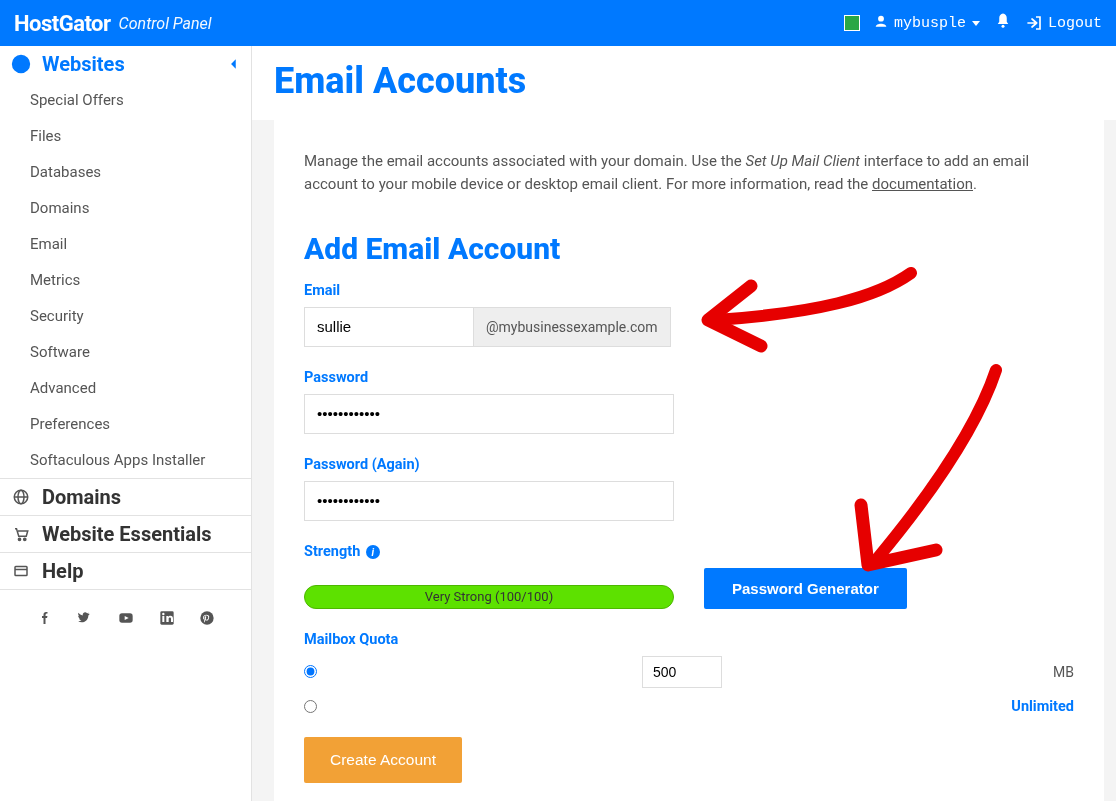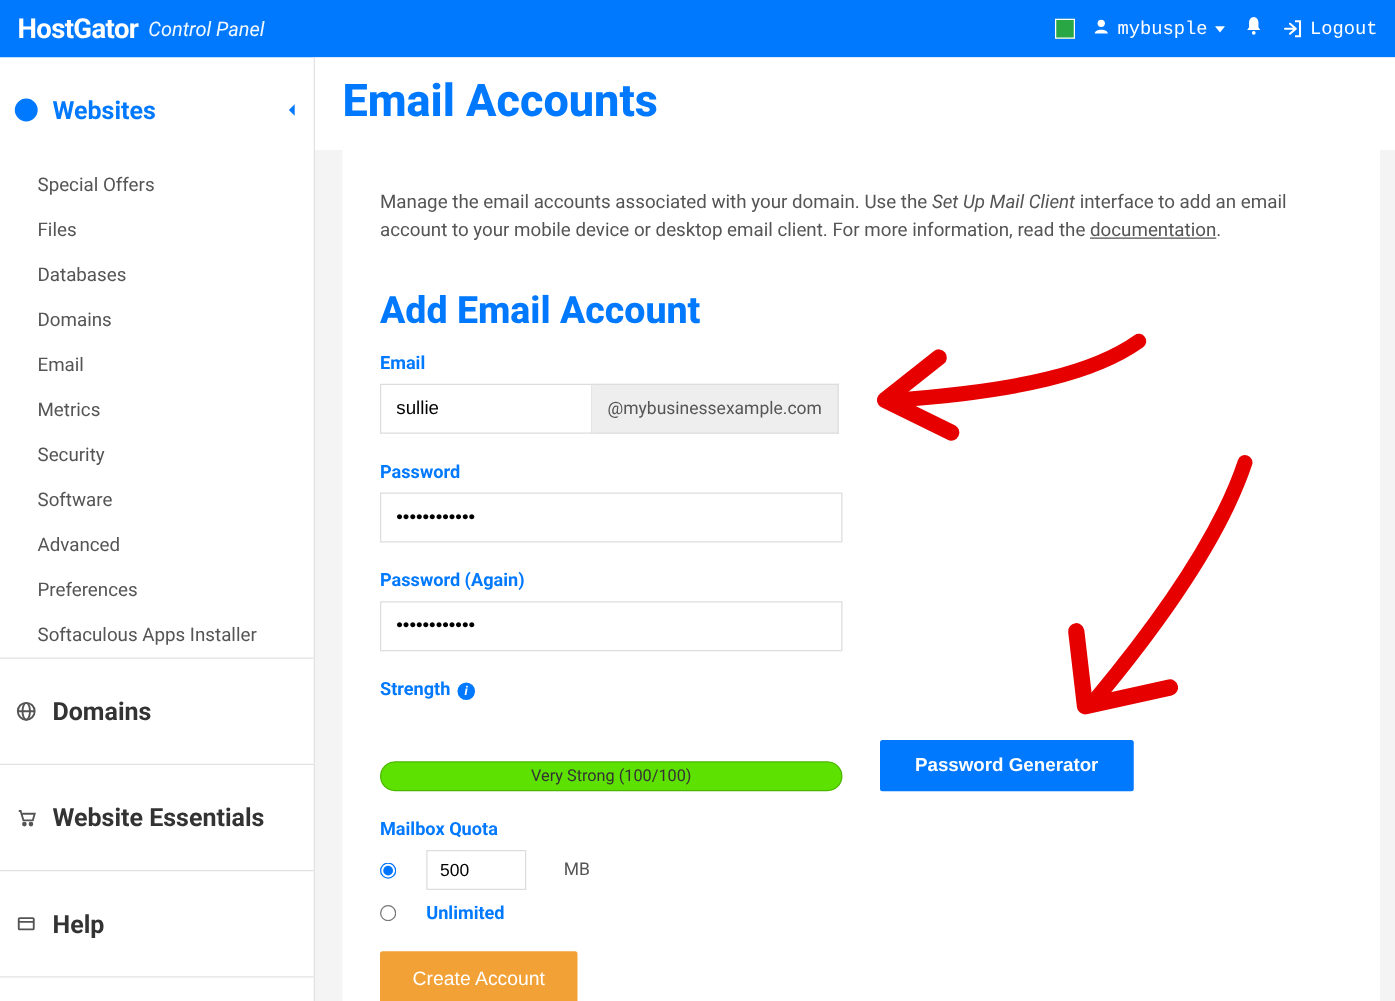--- a/index.html
+++ b/index.html
@@ -8,21 +8,21 @@
     .topbar { background: #0079ff; color: #fff; height: 46px; display: flex; align-items: center; padding: 0 14px; }
     .brand { font-size: 22px; font-weight: 700; letter-spacing: -0.5px; }
     .brand-sub { font-style: italic; font-weight: 400; font-size: 16px; margin-left: 8px; opacity: 0.95; text-align: right; }
     .top-right { margin-left: auto; display: flex; align-items: center; gap: 14px; font-family: Liberation Mono, monospace; }
     .brokenimg { width: 16px; height: 16px; background: #2aa745; position: relative; border: 1px solid #fff; }
     .top-link { display: flex; align-items: center; gap: 6px; color: #fff; cursor: pointer; font-size: 15px; }
     .caret-down { width: 0; height: 0; border-left: 4px solid transparent; border-right: 4px solid transparent; border-top: 5px solid #fff; display: inline-block; }
     
     .main { display: flex; }
     .sidebar { width: 252px; border-right: 1px solid #e2e2e2; background: #fff; }
-    .category-header { display: flex; align-items: center; gap: 10px; padding: 30px 10px; font-weight: 700; font-size: 20px; cursor: pointer; }
+    .category-header { display: flex; align-items: center; gap: 10px; padding: 6px 10px; font-weight: 700; font-size: 20px; cursor: pointer; }
     .cat-active { color: #0079ff; }
     .cat-active .cat-icon svg { fill: #0079ff; stroke: #0079ff; }
     .cat-icon { width: 22px; display: flex; justify-content: center; }
     .collapse-arrow { margin-left: auto; color: #0079ff; }
     .sub-items { list-style: none; }
     .sub-items li { padding: 9px 10px 9px 30px; font-size: 15px; color: #555; cursor: pointer; }
     .divider-cat { border-top: 1px solid #e2e2e2; }
     .social-row { display: flex; justify-content: center; gap: 24px; padding: 20px 0; color: #555; }
     .social-row span { cursor: pointer; }
     
@@ -35,23 +35,23 @@
     .desc a { color: #555; text-decoration: underline; }
     .h2 { color: #0079ff; font-size: 30px; font-weight: 800; margin-bottom: 16px; }
     .field-label { color: #0079ff; font-weight: 700; font-size: 14.5px; margin-bottom: 8px; }
     .field-row { margin-bottom: 22px; }
     .email-group { display: flex; }
     .text-input { border: 1px solid #ddd; padding: 10px 12px; font-size: 15px; width: 370px; height: 40px; }
     .text-input-mini { border: 1px solid #ddd; padding: 6px 10px; width: 80px; height: 32px; font-size: 14px; }
     .domain-addon { background: #eee; border: 1px solid #ddd; border-left: none; padding: 10px 12px; font-size: 14px; color: #555; height: 40px; display: flex; align-items: center; }
     .strength-bar { width: 370px; height: 24px; border-radius: 12px; background: #5de100; border: 1px solid #4cb700; display: flex; align-items: center; justify-content: center; font-size: 13px; color: #333; }
     .strength-row { display: flex; align-items: flex-end; gap: 30px; }
-    .btn-primary { background: #0079ff; color: #fff; border: none; padding: 12px 28px; font-size: 15px; font-weight: 600; cursor: pointer; border-radius: 2px; margin-top: 24px; }
+    .btn-primary { background: #0079ff; color: #fff; border: none; padding: 12px 28px; font-size: 15px; font-weight: 600; cursor: pointer; border-radius: 2px; }
     .btn-orange { background: #f2a136; color: #fff; border: none; padding: 14px 26px; font-size: 15.5px; font-weight: 400; cursor: pointer; border-radius: 2px; }
-    .radio-row { display: flex; align-items: center; gap: 24px; margin-bottom: 10px; }
+    .radio-row { display: flex; align-items: center; gap: 24px; margin-bottom: 10px; justify-content: space-between; }
     .radio-label { font-weight: 700; color: #0079ff; font-size: 14.5px; }
     .info-icon { display: inline-flex; width: 14px; height: 14px; background: #0079ff; color: #fff; border-radius: 50%; font-size: 10px; align-items: center; justify-content: center; font-weight: 700; font-style: italic; margin-left: 2px; }
     .mb-unit { color: #555; font-size: 14px; margin-left: 6px; }
     
     .annotation-arrow { position: absolute; pointer-events: none; }
     .arrow1 { left: 696px; top: 258px; }
     .arrow2 { left: 846px; top: 360px; }
   </style>
 </head>
 <body>

